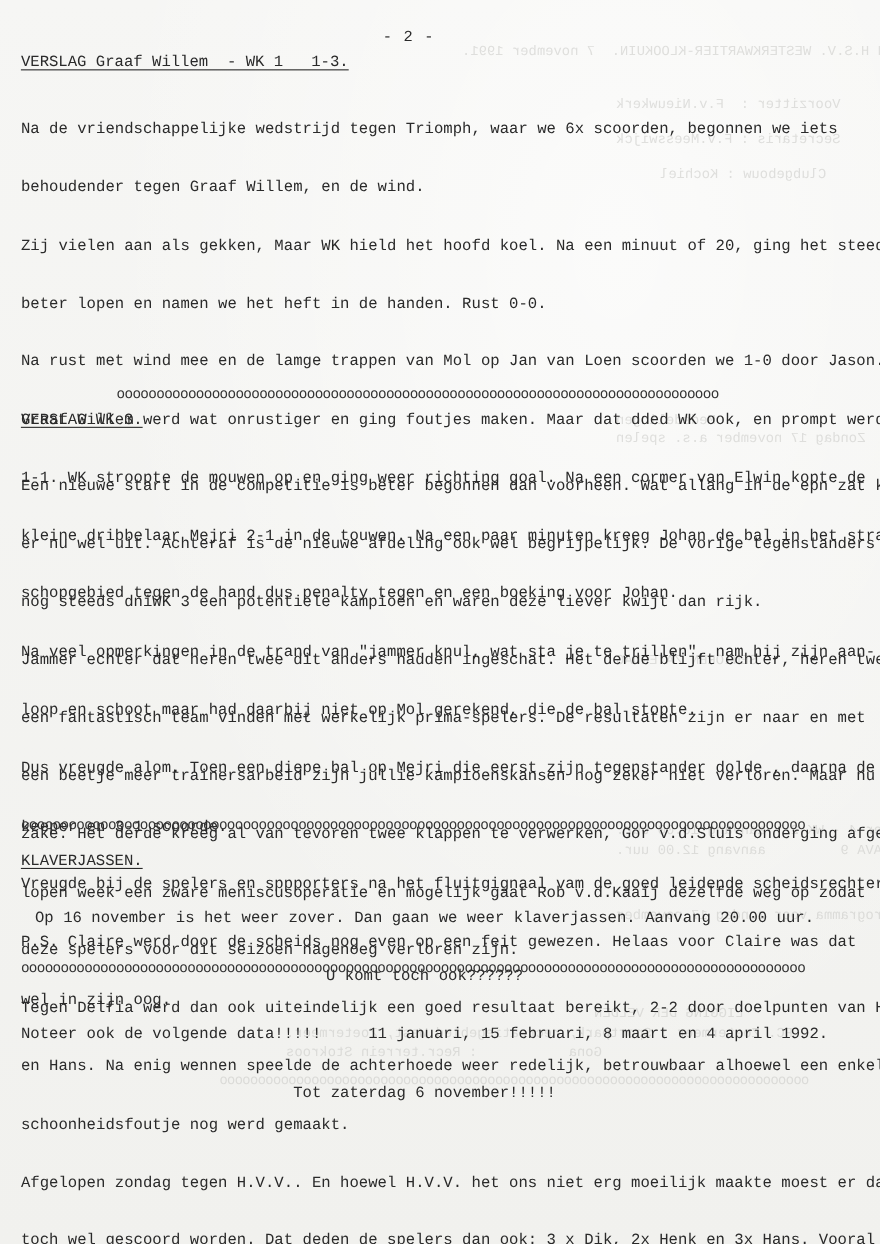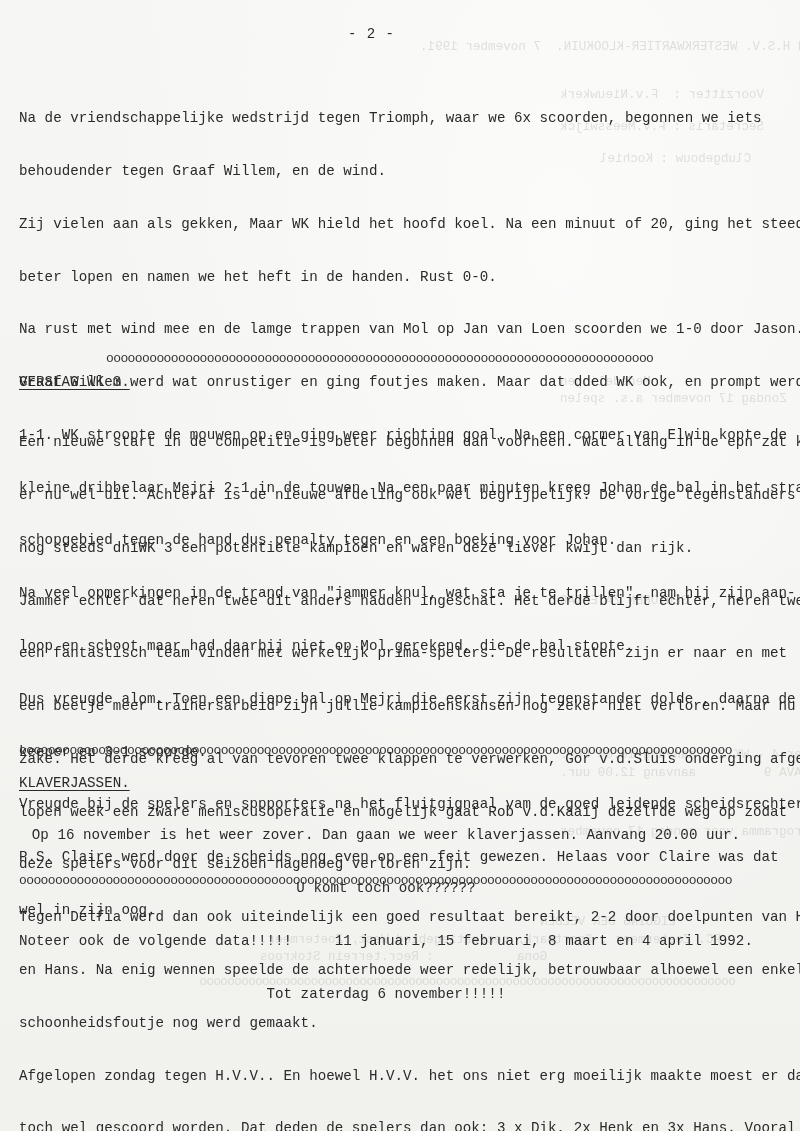--- a/index.html
+++ b/index.html
@@ -43,20 +43,21 @@
   <div class="ghost" style="left:560px; top:748px;">Zoetermeer 4 - WK 2   aanvang 10.00 uur.</div>
   <div class="ghost" style="left:560px; top:766px;">WK 3 - RAVA 9         aanvang 12.00 uur.</div>
   <div class="ghost" style="left:560px; top:825px;">Programma voor zondag 17 november</div>
   <div class="ghost" style="left:540px; top:915px;">LIGGING DER VELDEN</div>
   <div class="ghost" style="left:260px; top:933px;">FC. Zoetermeer : Sportpark, recreatiegebied West, Zoetermeer.</div>
   <div class="ghost" style="left:260px; top:950px;">Gona           : Recr.terrein Stokroos</div>
   <div class="ghost" style="left:200px; top:975px; letter-spacing:-0.6px;">ooooooooooooooooooooooooooooooooooooooooooooooooooooooooooooooooooooooooooooo</div>
 
   <div class="pagenum">- 2 -</div>
 
+  <div class="heading" style="top:49px;">VERSLAG Graaf Willem  - WK 1   1-3.</div>
   <div class="block" style="top:75px;">
     <span class="line">Na de vriendschappelijke wedstrijd tegen Triomph, waar we 6x scoorden, begonnen we iets</span>
     <span class="line">behoudender tegen Graaf Willem, en de wind.</span>
     <span class="line">Zij vielen aan als gekken, Maar WK hield het hoofd koel. Na een minuut of 20, ging het steeds</span>
     <span class="line">beter lopen en namen we het heft in de handen. Rust 0-0.</span>
     <span class="line">Na rust met wind mee en de lamge trappen van Mol op Jan van Loen scoorden we 1-0 door Jason.</span>
     <span class="line">Graaf Willem werd wat onrustiger en ging foutjes maken. Maar dat dded WK ook, en prompt werd het</span>
     <span class="line">1-1. WK stroopte de mouwen op en ging weer richting goal. Na een cormer van Elwin kopte de</span>
     <span class="line">kleine dribbelaar Mejri 2-1 in de touwen. Na een paar minuten kreeg Johan de bal in het straf-</span>
     <span class="line">schopgebied tegen de hand dus penalty tegen en een boeking voor Johan.</span>

